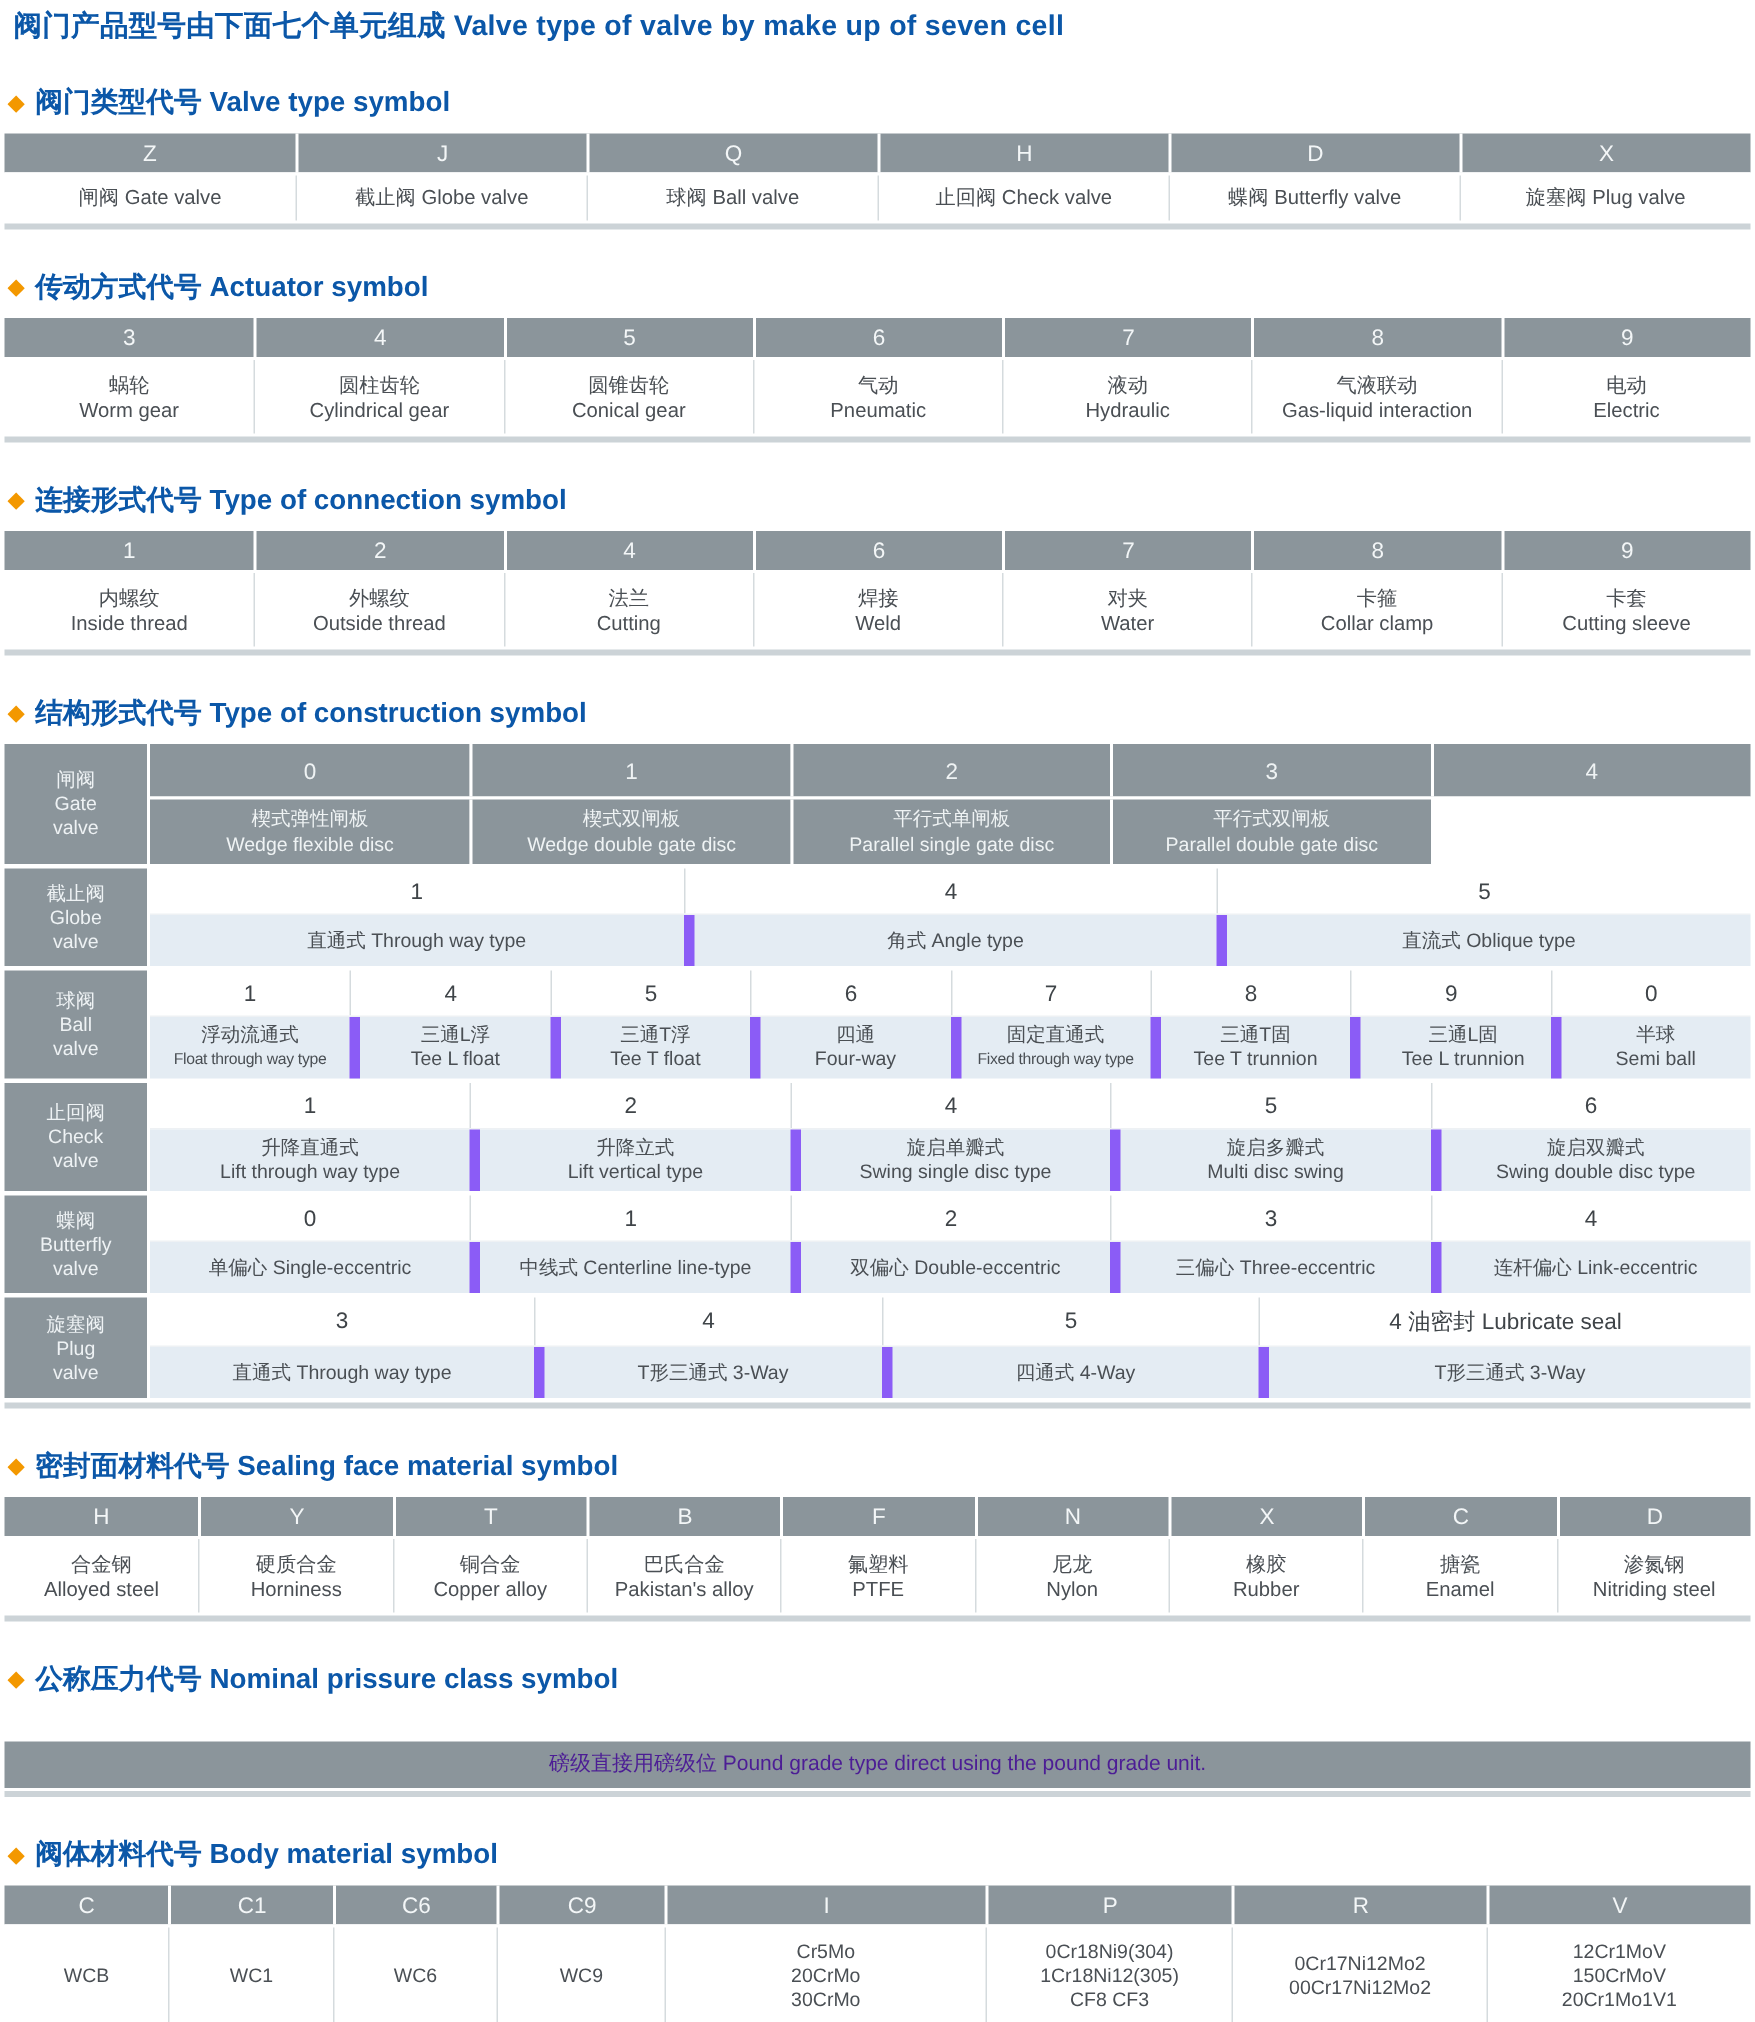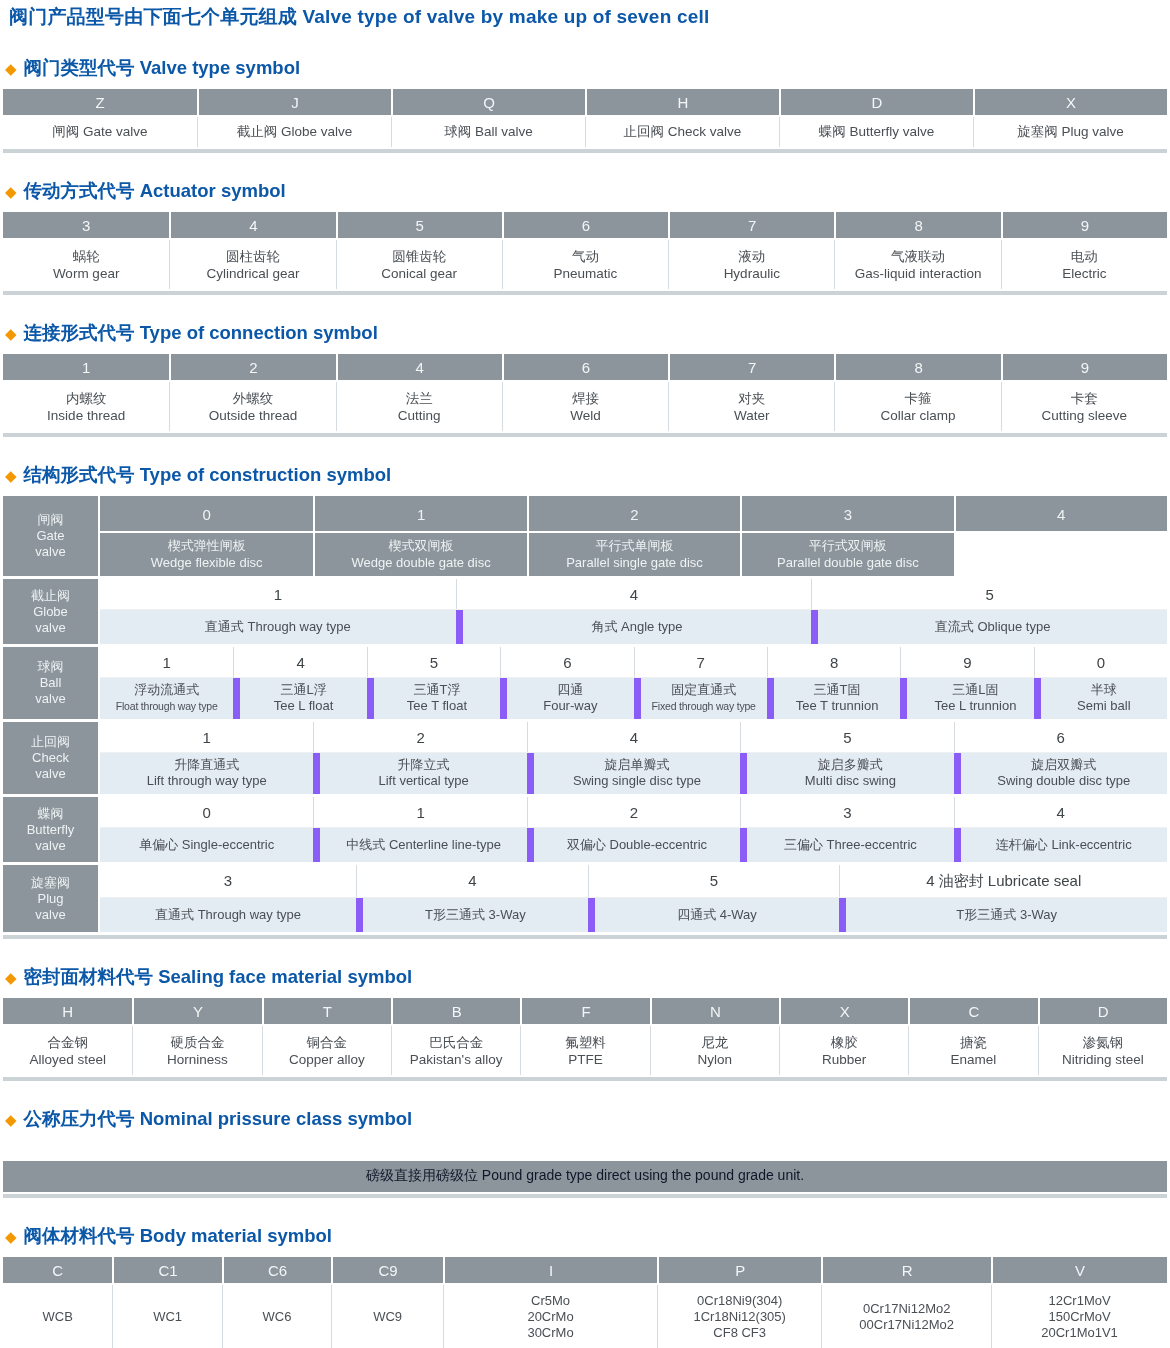--- a/index.html
+++ b/index.html
@@ -47,21 +47,21 @@
   .ct-light .ct-descs { border-top:1px solid #eef1f4; }
   .ct-gray .ct-code, .ct-gray .ct-desc { background:#8b959b; color:#eff3f4; border-left:2px solid #ffffff; }
   .ct-gray .ct-code:first-child, .ct-gray .ct-desc:first-child { border-left:none; }
   .ct-gray .ct-code { padding:10px 0 8px; }
   .ct-gray .ct-descs { border-top:2px solid #ffffff; }
   .ct-gray .ct-desc { min-height:42px; line-height:17px; }
   .ct-desc.small div:nth-child(2) { font-size:10.5px; letter-spacing:-0.2px; }
   .ct-wrap::after { content:""; display:block; height:4px; background:#ccd3d7; margin-top:3px; }
 
   
-  .pressure-bar { background:#8b959b; color:#0f172a; text-align:center; font-size:14px; padding:6px 0 7px;margin-top:30px; }
+  .pressure-bar { background:#8b959b; color:#4c1d95; text-align:center; font-size:14px; padding:6px 0 7px;margin-top:30px; }
 </style>
 </head>
 <body>
 
 <div class="page">
 
   <div class="doc-title">阀门产品型号由下面七个单元组成  Valve type of valve  by make up of seven cell</div>
 
   <div class="sec">
     <span class="diamond">◆</span>

